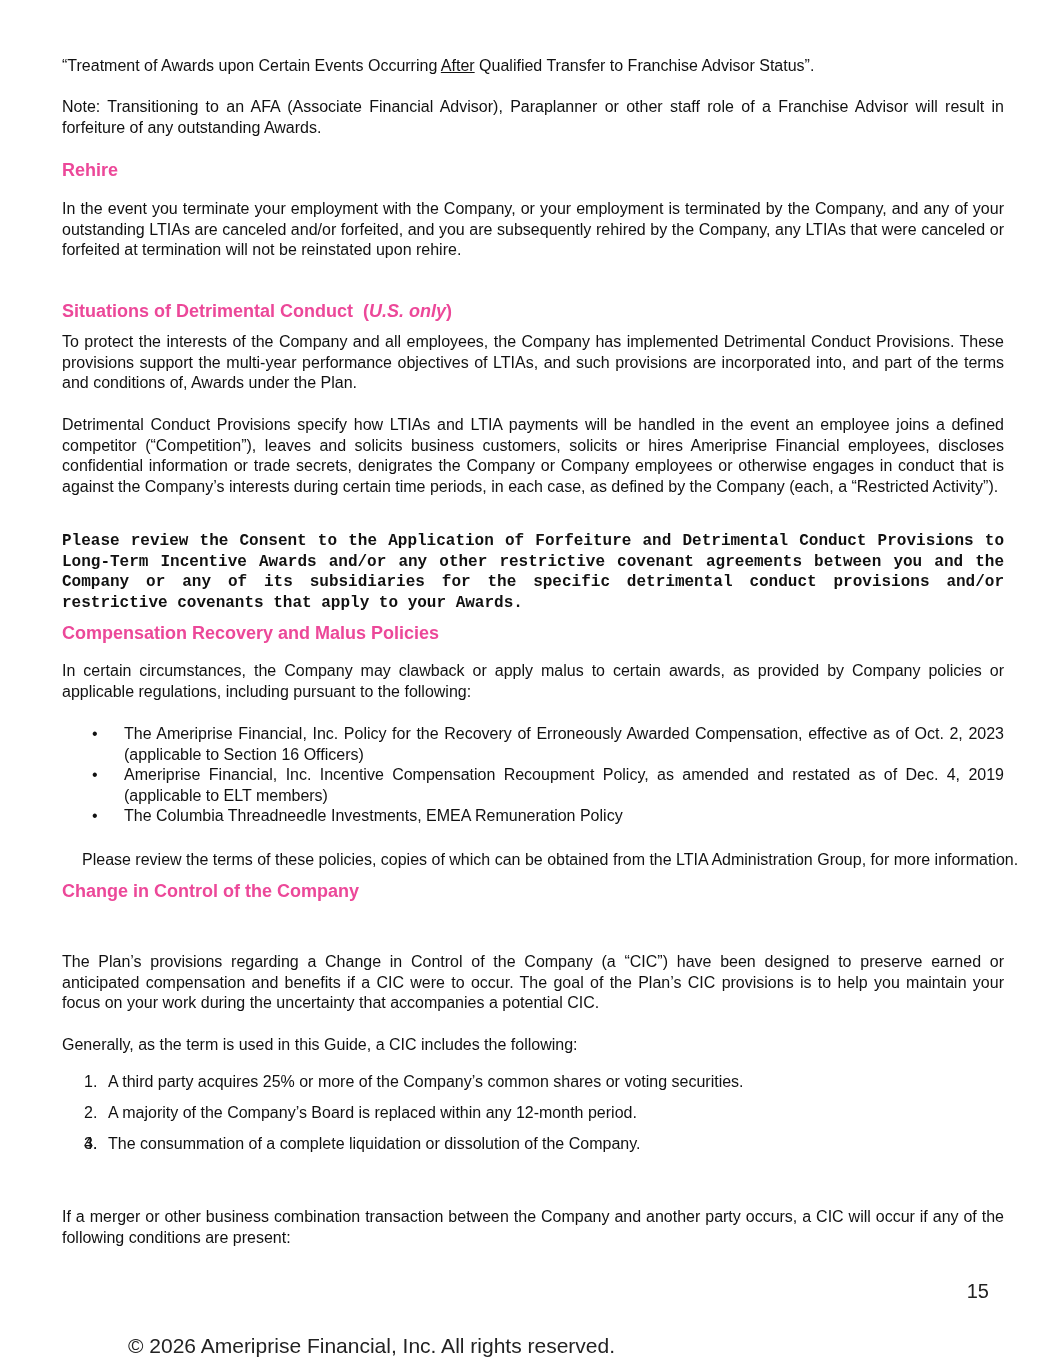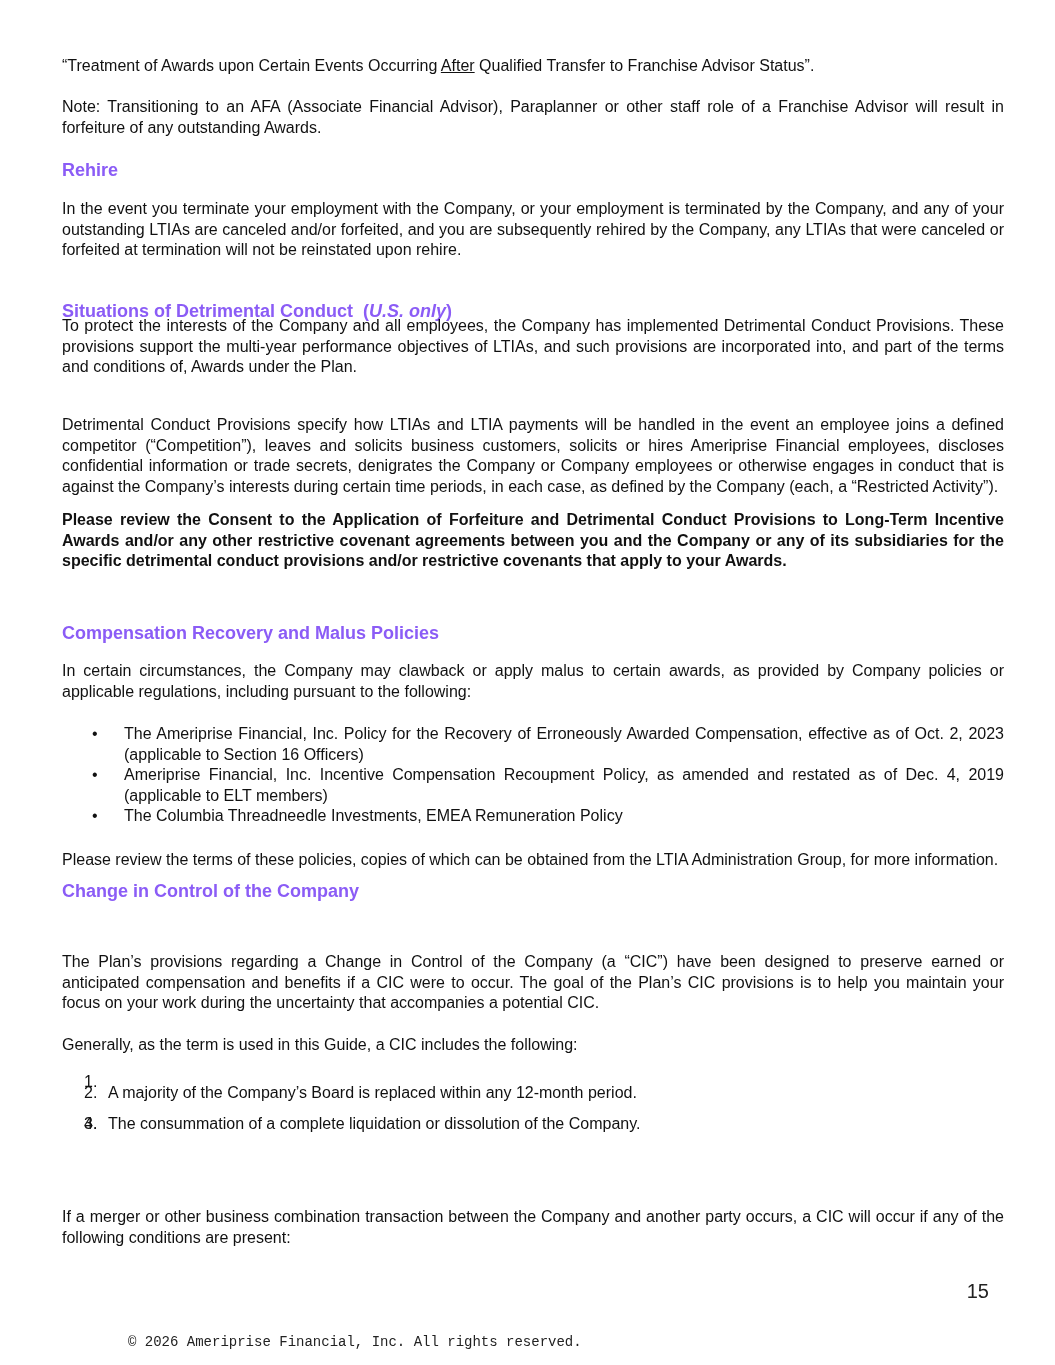--- a/index.html
+++ b/index.html
@@ -1,74 +1,74 @@
 <!DOCTYPE html>
 <html><head>
 <meta charset="utf-8">
 <style>
   html, body { margin: 0; padding: 0; background: #ffffff; }
   body { width: 1055px; height: 1365px; position: relative; overflow: hidden;
          font-family: "Liberation Sans", sans-serif; color: #111; }
   .page { position: absolute; left: 62px; top: 0; width: 942px; }
   p { margin: 0; font-size: 16px; line-height: 20.5px; text-align: justify; }
-  .h { font-size: 18px; color: #8b5cf6; margin: 0; line-height: 22px; }
+  .h { font-size: 18px; color: #ec4899; margin: 0; line-height: 22px; }
   .h em { font-style: italic; }
   .bold { font-weight: bold; }
   u { text-decoration: underline; }
   ul.bullets { margin: 0; padding: 0; list-style: none; }
   ul.bullets li { position: relative; padding-left: 62px; font-size: 16px; line-height: 20.5px; text-align: justify; }
   ul.bullets li .dot { position: absolute; left: 30px; top: 0; }
   ol.nums { margin: 0; padding: 0; list-style: none; }
   ol.nums li { position: relative; padding-left: 46px; font-size: 16px; line-height: 20.5px; margin-bottom: 10.5px; }
   ol.nums li .num { position: absolute; left: 22px; top: 0; }
   .abs { position: absolute; left: 0; width: 942px; }
   .pagenum { position: absolute; right: 66px; top: 1280px; font-size: 20px; color: #222; }
-  .footer { position: absolute; left: 128px; top: 1334px; font-size: 14px; color: #222; font-family: Liberation Mono, monospace; }
+  .footer { position: absolute; left: 128px; top: 1334px; font-size: 21px; color: #222; }
 </style>
 </head>
 <body>
 
 <div class="page">
 
   <p class="abs" style="top:56px;"><span>“Treatment of Awards upon Certain Events Occurring </span><u>After</u><span> Qualified Transfer to Franchise Advisor Status”.</span></p>
 
   <p class="abs" style="top:97px;">Note: Transitioning to an AFA (Associate Financial Advisor), Paraplanner or other staff role of a Franchise Advisor will result in forfeiture of any outstanding Awards.</p>
 
   <h2 class="h abs" style="top:159px;">Rehire</h2>
 
   <p class="abs" style="top:199px;">In the event you terminate your employment with the Company, or your employment is terminated by the Company, and any of your outstanding LTIAs are canceled and/or forfeited, and you are subsequently rehired by the Company, any LTIAs that were canceled or forfeited at termination will not be reinstated upon rehire.</p>
 
   <h2 class="h abs" style="top:292px;margin-top:8px;"><span>Situations of Detrimental Conduct</span>&nbsp;&nbsp;<span>(</span><em>U.S. only</em><span>)</span></h2>
 
-  <p class="abs" style="top:316px;">To protect the interests of the Company and all employees, the Company has implemented Detrimental Conduct Provisions. These provisions support the multi-year performance objectives of LTIAs, and such provisions are incorporated into, and part of the terms and conditions of, Awards under the Plan.</p>
+  <p class="abs" style="top:332px;">To protect the interests of the Company and all employees, the Company has implemented Detrimental Conduct Provisions. These provisions support the multi-year performance objectives of LTIAs, and such provisions are incorporated into, and part of the terms and conditions of, Awards under the Plan.</p>
 
   <p class="abs" style="top:415px;">Detrimental Conduct Provisions specify how LTIAs and LTIA payments will be handled in the event an employee joins a defined competitor (“Competition”), leaves and solicits business customers, solicits or hires Ameriprise Financial employees, discloses confidential information or trade secrets, denigrates the Company or Company employees or otherwise engages in conduct that is against the Company’s interests during certain time periods, in each case, as defined by the Company (each, a “Restricted Activity”).</p>
 
-  <p class="abs bold" style="top:510px;">Please review the Consent to the Application of Forfeiture and Detrimental Conduct Provisions to Long-Term Incentive Awards and/or any other restrictive covenant agreements between you and the Company or any of its subsidiaries for the specific detrimental conduct provisions and/or restrictive covenants that apply to your Awards.</p>
+  <p class="abs bold" style="top:531px;font-family:Liberation Mono, monospace;">Please review the Consent to the Application of Forfeiture and Detrimental Conduct Provisions to Long-Term Incentive Awards and/or any other restrictive covenant agreements between you and the Company or any of its subsidiaries for the specific detrimental conduct provisions and/or restrictive covenants that apply to your Awards.</p>
 
   <h2 class="h abs" style="top:622px;">Compensation Recovery and Malus Policies</h2>
 
   <p class="abs" style="top:661px;">In certain circumstances, the Company may clawback or apply malus to certain awards, as provided by Company policies or applicable regulations, including pursuant to the following:</p>
 
   <ul class="bullets abs" style="top:724px;">
     <li><span class="dot">•</span><span>The Ameriprise Financial, Inc. Policy for the Recovery of Erroneously Awarded Compensation, effective as of Oct. 2, 2023 (applicable to Section 16 Officers)</span></li>
     <li><span class="dot">•</span><span>Ameriprise Financial, Inc. Incentive Compensation Recoupment Policy, as amended and restated as of Dec. 4, 2019 (applicable to ELT members)</span></li>
     <li><span class="dot">•</span><span>The Columbia Threadneedle Investments, EMEA Remuneration Policy</span></li>
   </ul>
 
-  <p class="abs" style="top:850px;">Please review the terms of these policies, copies of which can be obtained from the LTIA Administration Group, for more information.</p>
+  <p class="abs" style="top:850px;margin-left:20px;">Please review the terms of these policies, copies of which can be obtained from the LTIA Administration Group, for more information.</p>
 
   <h2 class="h abs" style="top:880px;">Change in Control of the Company</h2>
 
   <p class="abs" style="top:952px;">The Plan’s provisions regarding a Change in Control of the Company (a “CIC”) have been designed to preserve earned or anticipated compensation and benefits if a CIC were to occur. The goal of the Plan’s CIC provisions is to help you maintain your focus on your work during the uncertainty that accompanies a potential CIC.</p>
 
   <p class="abs" style="top:1035px;">Generally, as the term is used in this Guide, a CIC includes the following:</p>
 
   <ol class="nums abs" style="top:1072px;">
-    <li><span class="num">1.</span></li>
+    <li><span class="num">1.</span><span>A third party acquires 25% or more of the Company’s common shares or voting securities.</span></li>
     <li><span class="num">2.</span><span>A majority of the Company’s Board is replaced within any 12-month period.</span></li>
     <li><span class="num">3.</span></li>
     <li><span class="num">4.</span><span>The consummation of a complete liquidation or dissolution of the Company.</span></li>
   </ol>
 
   <p class="abs" style="top:1207px;">If a merger or other business combination transaction between the Company and another party occurs, a CIC will occur if any of the following conditions are present:</p>
 </div>
 
 <div class="pagenum">15</div>
 <div class="footer">© 2026 Ameriprise Financial, Inc. All rights reserved.</div>

